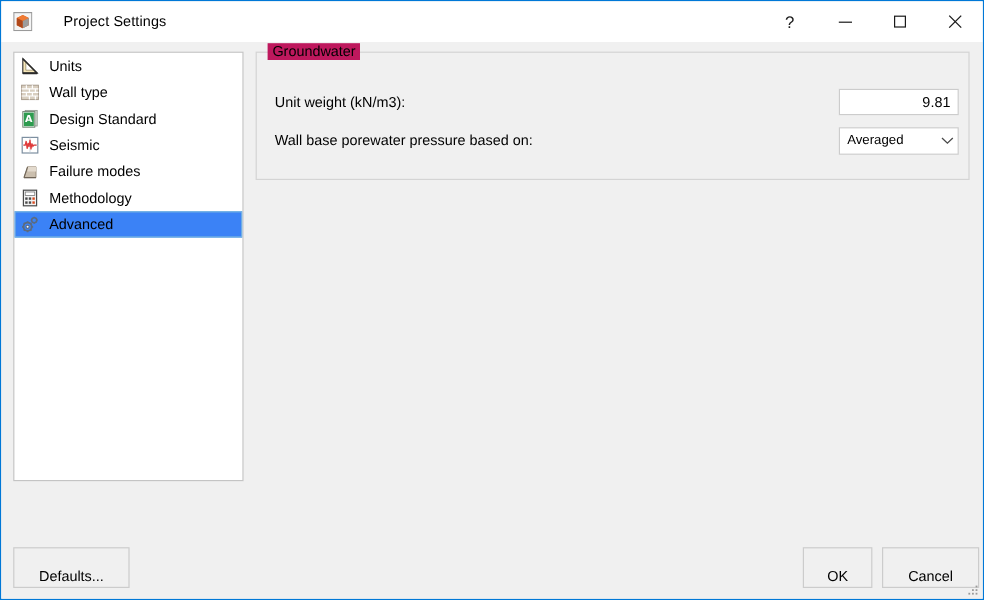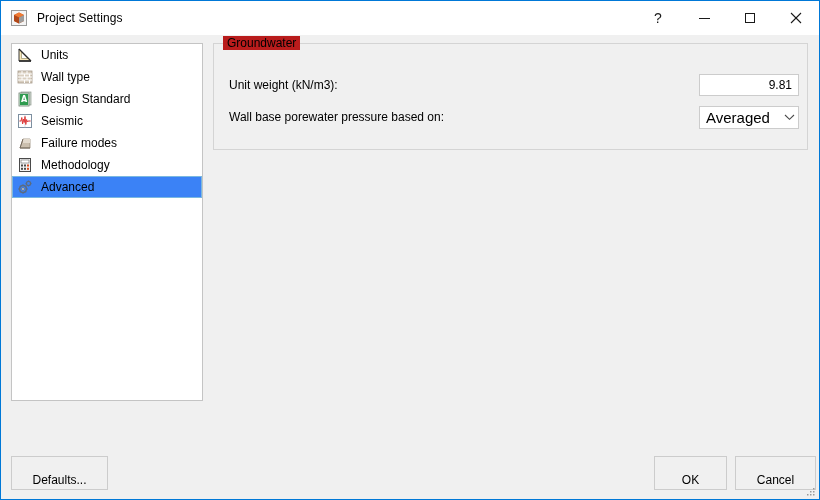--- a/index.html
+++ b/index.html
@@ -27,20 +27,21 @@
 
   
   .titlebar {
     position: absolute;
     left: 0; top: 0;
     width: 818px;
     height: 34px;
     background: #ffffff;
     display: flex;
     align-items: center;
+    gap: 16px;
   }
   .title-icon {
     width: 16px;
     height: 16px;
     margin-left: 10px;
     margin-right: 10px;
     flex: 0 0 auto;
     position: relative;
   }
   .title-text {
@@ -148,21 +149,21 @@
     top: 0;
     width: 595px;
     height: 107px;
     border: 1px solid #d4d4d4;
     box-sizing: border-box;
   }
   .group-title {
     position: absolute;
     left: 9px;
     top: -8px;
-    background: #b91c1c;
+    background: #be185d;
     padding: 0 4px;
     font-size: 12px;
     color: #000000;
   }
   .field-row {
     position: absolute;
     left: 0;
     width: 100%;
     height: 22px;
     display: flex;
@@ -198,21 +199,21 @@
     width: 100px;
     height: 23px;
     box-sizing: border-box;
     border: 1px solid #cccccc;
     background: #ffffff;
     display: flex;
     align-items: center;
     cursor: default;
   }
   .combo-value {
-    font-size: 15px;
+    font-size: 11px;
     color: #000000;
     padding-left: 6px;
     flex: 1 1 auto;
     white-space: nowrap;
   }
   .combo-arrow {
     width: 18px;
     flex: 0 0 auto;
     display: flex;
     align-items: center;
@@ -226,21 +227,21 @@
     box-sizing: border-box;
     background: #f0f0f0;
     border: 1px solid #cccccc;
     font-family: "Liberation Sans", sans-serif;
     font-size: 12px;
     color: #000000;
     cursor: default;
     padding: 16px;
   }
   .btn-defaults { left: 10px; bottom: 9px; width: 97px; }
-  .btn-ok { right: 92px; bottom: 9px; width: 73px; margin-top: 37px; }
+  .btn-ok { right: 92px; bottom: 9px; width: 58px; margin-top: 37px; }
   .btn-cancel { right: 3px; bottom: 9px; width: 81px; }
 
   
   .grip {
     position: absolute;
     right: 3px;
     bottom: 2px;
     width: 12px;
     height: 12px;
   }

